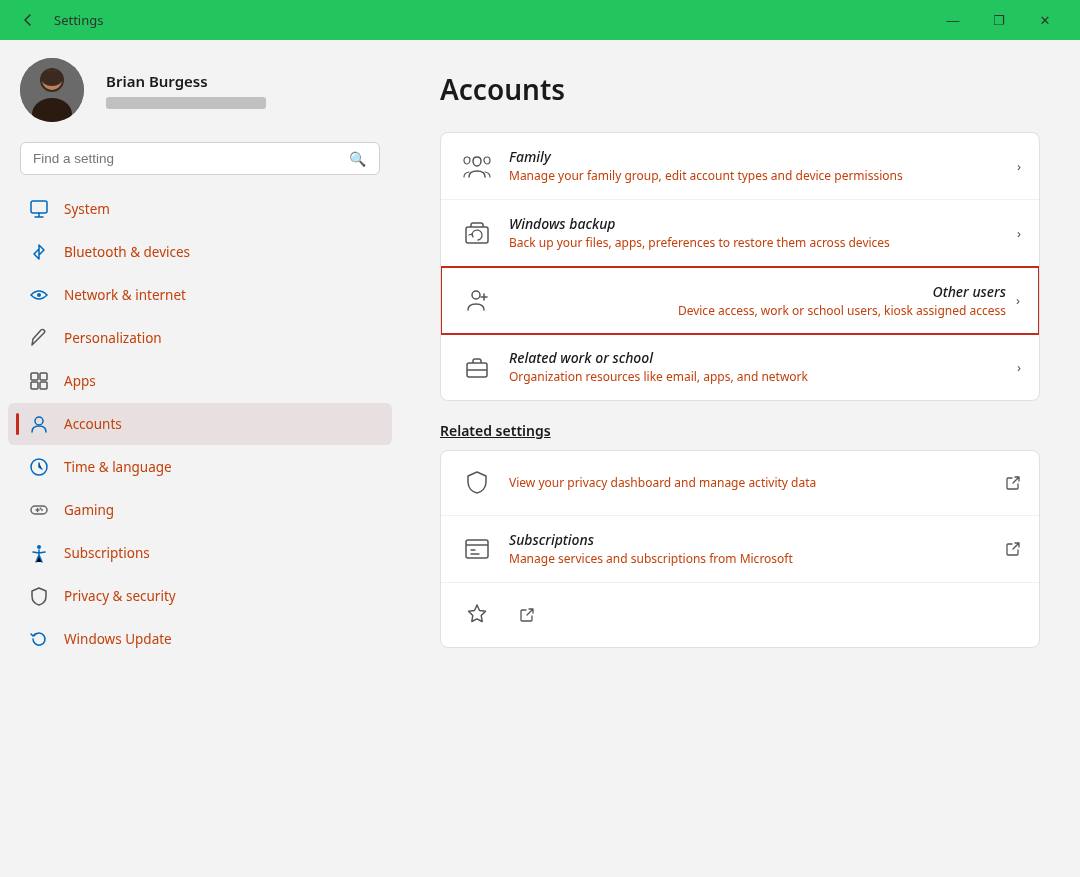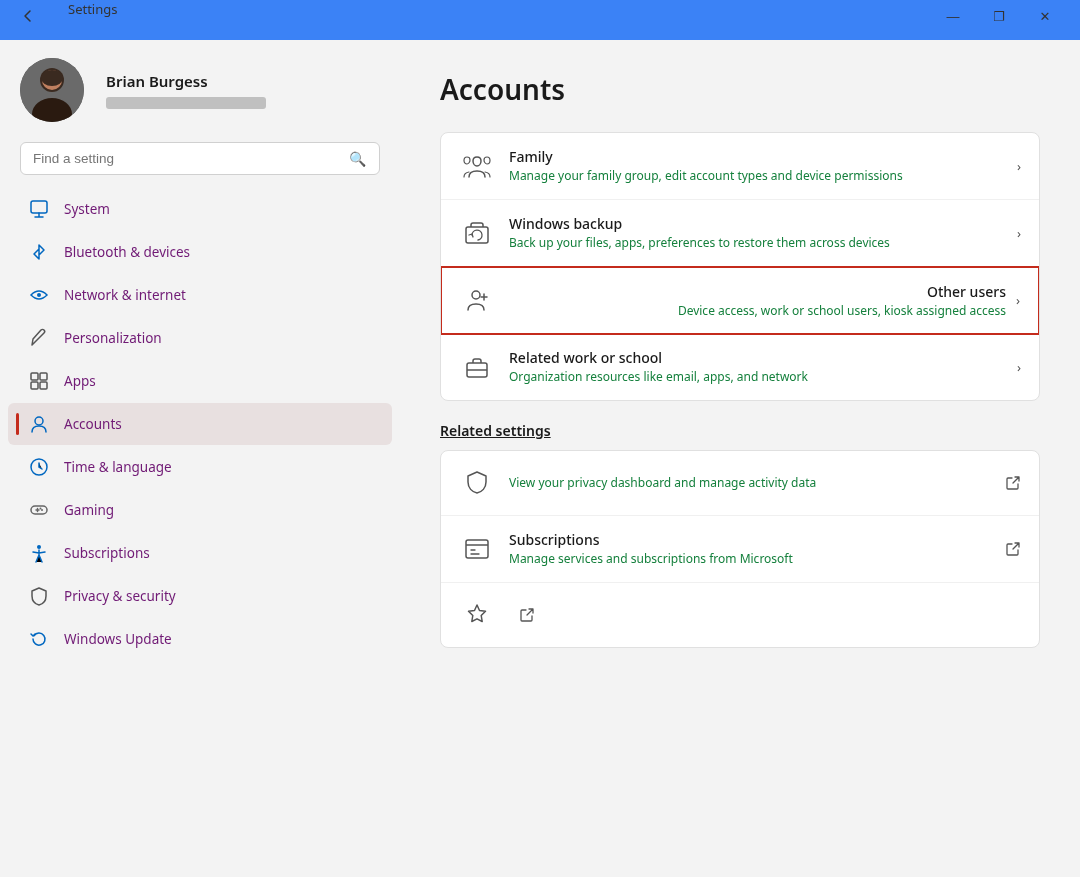--- a/index.html
+++ b/index.html
@@ -7,26 +7,26 @@
       font-family: 'Segoe UI', system-ui, sans-serif;
       background: #f3f3f3;
       width: 1080px;
       height: 877px;
       overflow: hidden;
       display: flex;
       flex-direction: column;
     }
     
     .title-bar {
-      background: #3b82f6;
+      background: #22c55e;
       height: 40px;
       display: flex;
-      align-items: flex-start;
+      align-items: center;
       padding: 0 12px;
-      gap: 24px;
+      gap: 10px;
       flex-shrink: 0;
     }
     .title-bar-controls {
       margin-left: auto;
       display: flex;
       gap: 0;
     }
     .title-btn {
       width: 46px;
       height: 32px;
@@ -153,21 +153,21 @@
     .nav-icon {
       width: 22px;
       height: 22px;
       display: flex;
       align-items: center;
       justify-content: center;
       flex-shrink: 0;
     }
     .nav-label {
       font-size: 13.5px;
-      color: #701a75;
+      color: #c2410c;
     }
     
     .icon-system { color: #0067c0; }
     .icon-bluetooth { color: #0067c0; }
     .icon-network { color: #0067c0; }
     .icon-accounts { color: #0067c0; }
     .icon-time { color: #0067c0; }
     .icon-gaming { color: #666; }
     .icon-accessibility { color: #0067c0; }
     .icon-privacy { color: #555; }
@@ -216,24 +216,25 @@
       justify-content: center;
       flex-shrink: 0;
       margin-right: 14px;
     }
     .item-text { flex: 1; }
     .item-title {
       font-size: 14px;
       font-weight: 500;
       color: #1a1a1a;
       margin-bottom: 2px;
+      font-style: italic;
     }
     .item-desc {
       font-size: 12px;
-      color: #15803d;
+      color: #c2410c;
       line-height: 1.4;
     }
     .item-arrow {
       font-size: 13px;
       color: #555;
       margin-left: 10px;
     }
     .item-external {
       font-size: 13px;
       color: #555;

